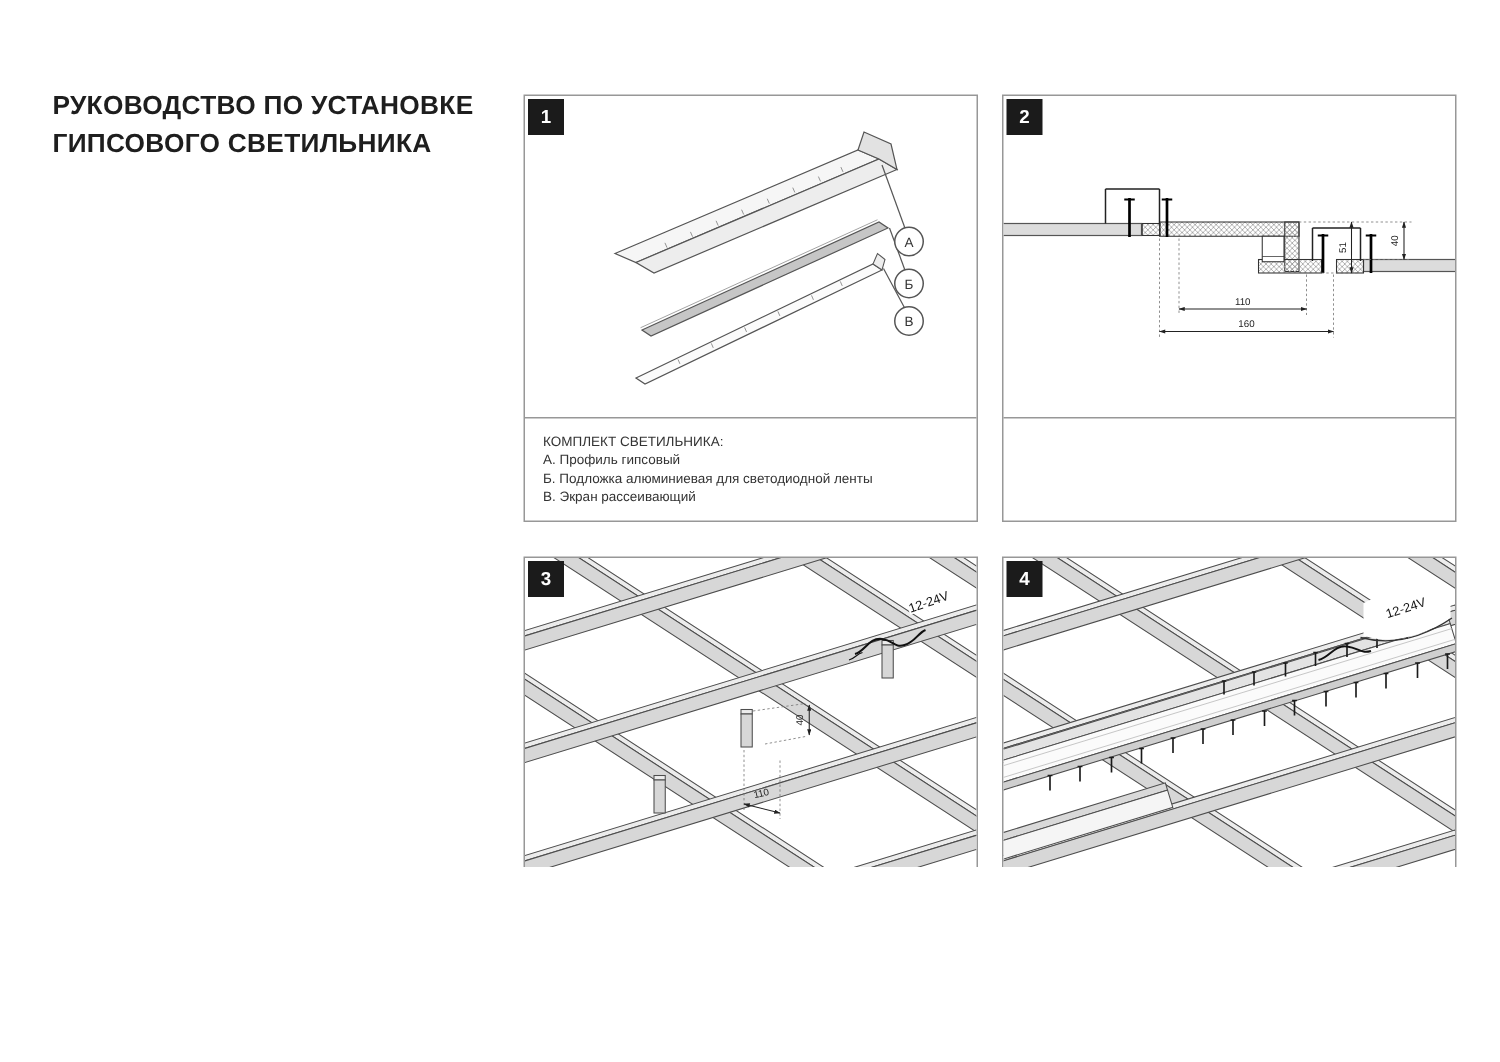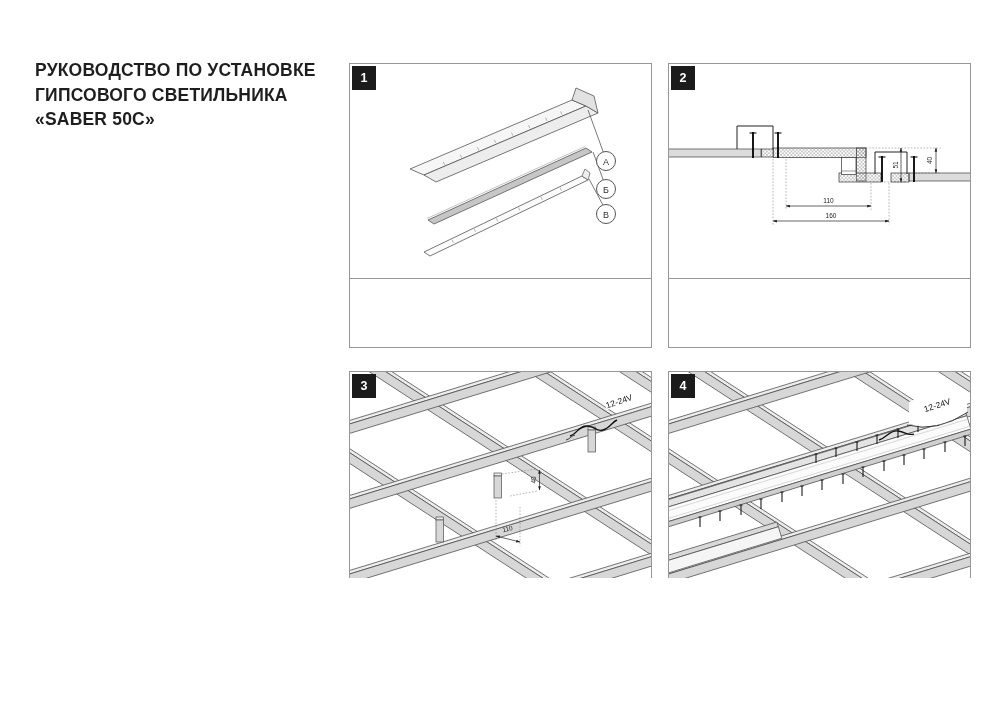--- a/index.html
+++ b/index.html
@@ -20,21 +20,20 @@
   svg text{font-family:"Liberation Sans",sans-serif;}
 </style>
 </head>
 <body>
 
 <div class="page">
 
   <div class="title">
     <div class="ln">РУКОВОДСТВО ПО УСТАНОВКЕ</div>
     <div class="ln">ГИПСОВОГО СВЕТИЛЬНИКА</div>
-    <div class="ln">«SABER 50C»</div>
   </div>
 
   <div class="panel" style="left:349px;top:63px;">
     <div class="pimg">
       <div class="badge">
         <span>1</span>
       </div>
       <svg class="diagram" viewBox="0 0 301 214" preserveAspectRatio="none">
 
         <g>
@@ -66,20 +65,26 @@
         </g>
         <g>
           <circle cx="256" cy="125" r="9.5" fill="#fff" stroke="#555" stroke-width="1"></circle>
           <text x="256" y="128.5" text-anchor="middle" font-size="9" fill="#333">Б</text>
         </g>
         <g>
           <circle cx="256" cy="150" r="9.5" fill="#fff" stroke="#555" stroke-width="1"></circle>
           <text x="256" y="153.5" text-anchor="middle" font-size="9" fill="#333">В</text>
         </g>
       </svg>
+    </div>
+    <div class="cap">
+      <span class="ln">КОМПЛЕКТ СВЕТИЛЬНИКА:</span>
+      <span class="ln">А. Профиль гипсовый</span>
+      <span class="ln">Б. Подложка алюминиевая для светодиодной ленты</span>
+      <span class="ln">В. Экран рассеивающий</span>
     </div>
   </div>
 
   <div class="panel" style="left:668px;top:63px;">
     <div class="pimg">
       <div class="badge">
         <span>2</span>
       </div>
       <svg class="diagram" viewBox="0 0 301 214" preserveAspectRatio="none">
         <defs>

